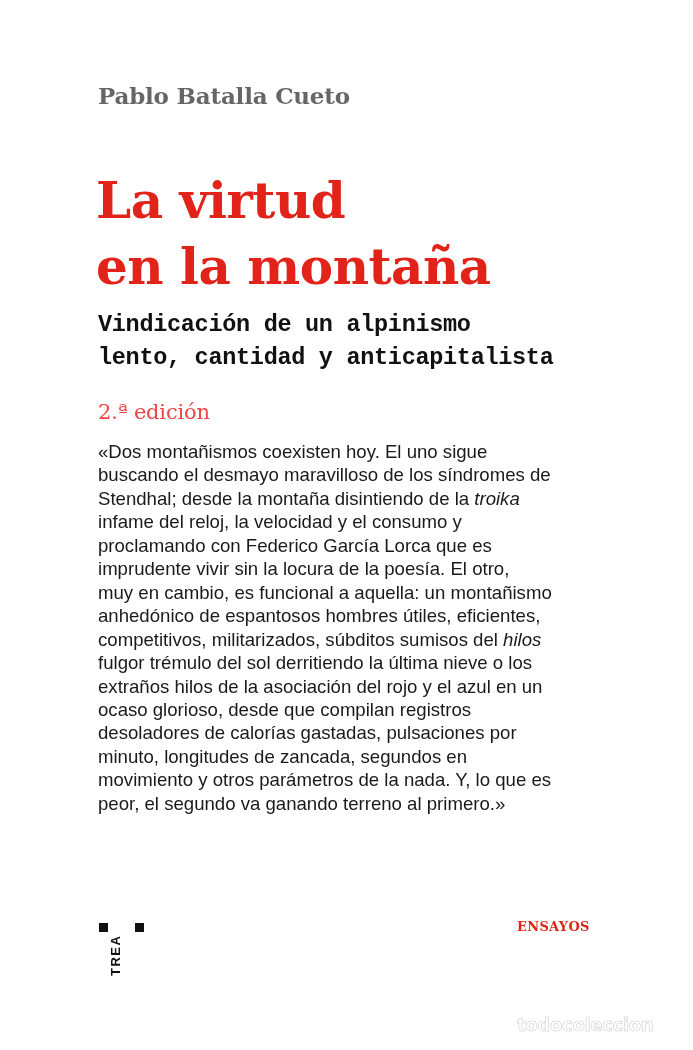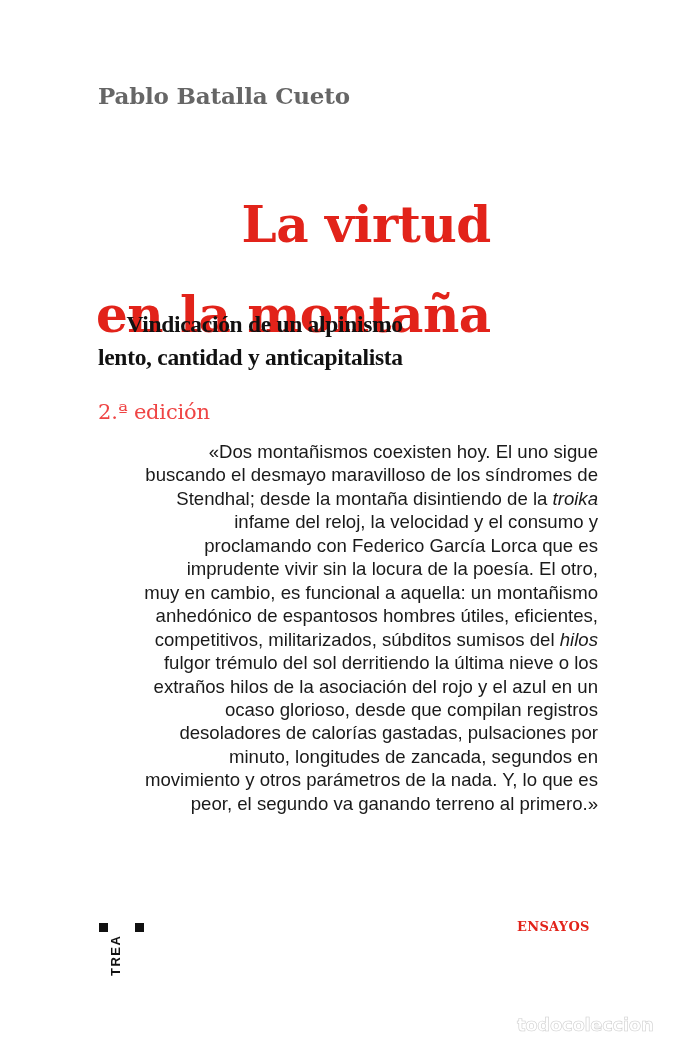--- a/index.html
+++ b/index.html
@@ -12,21 +12,20 @@
       height: 1050px;
       position: relative;
       overflow: hidden;
       font-family: "DejaVu Serif", serif;
     }
     .cover {
       position: absolute;
       left: 0; top: 0;
       width: 693px; height: 1050px;
       background: #ffffff;
-      text-align: right;
     }
     .author {
       position: absolute;
       left: 98px;
       top: 82px;
       font-family: "DejaVu Serif", serif;
       font-weight: bold;
       font-size: 23px;
       color: #666666;
       letter-spacing: -0.2px;
@@ -48,26 +47,26 @@
       left: 96px;
       top: 168px;
       font-family: "DejaVu Serif", serif;
       font-weight: bold;
       font-size: 50px;
       line-height: 66px;
       color: #e2231a;
       letter-spacing: -0.5px;
       white-space: nowrap;
     }
-    .title div { display: block; margin-top: 24px; }
+    .title div { display: block; }
     .subtitle {
       position: absolute;
       left: 98px;
       top: 308px;
-      font-family: Liberation Serif, serif;
+      font-family: Liberation Mono, monospace;
       font-weight: bold;
       font-size: 23.5px;
       line-height: 33px;
       color: #111111;
       letter-spacing: -0.3px;
       white-space: nowrap;
     }
     .subtitle div { display: block; }
     .edition {
       position: absolute;

